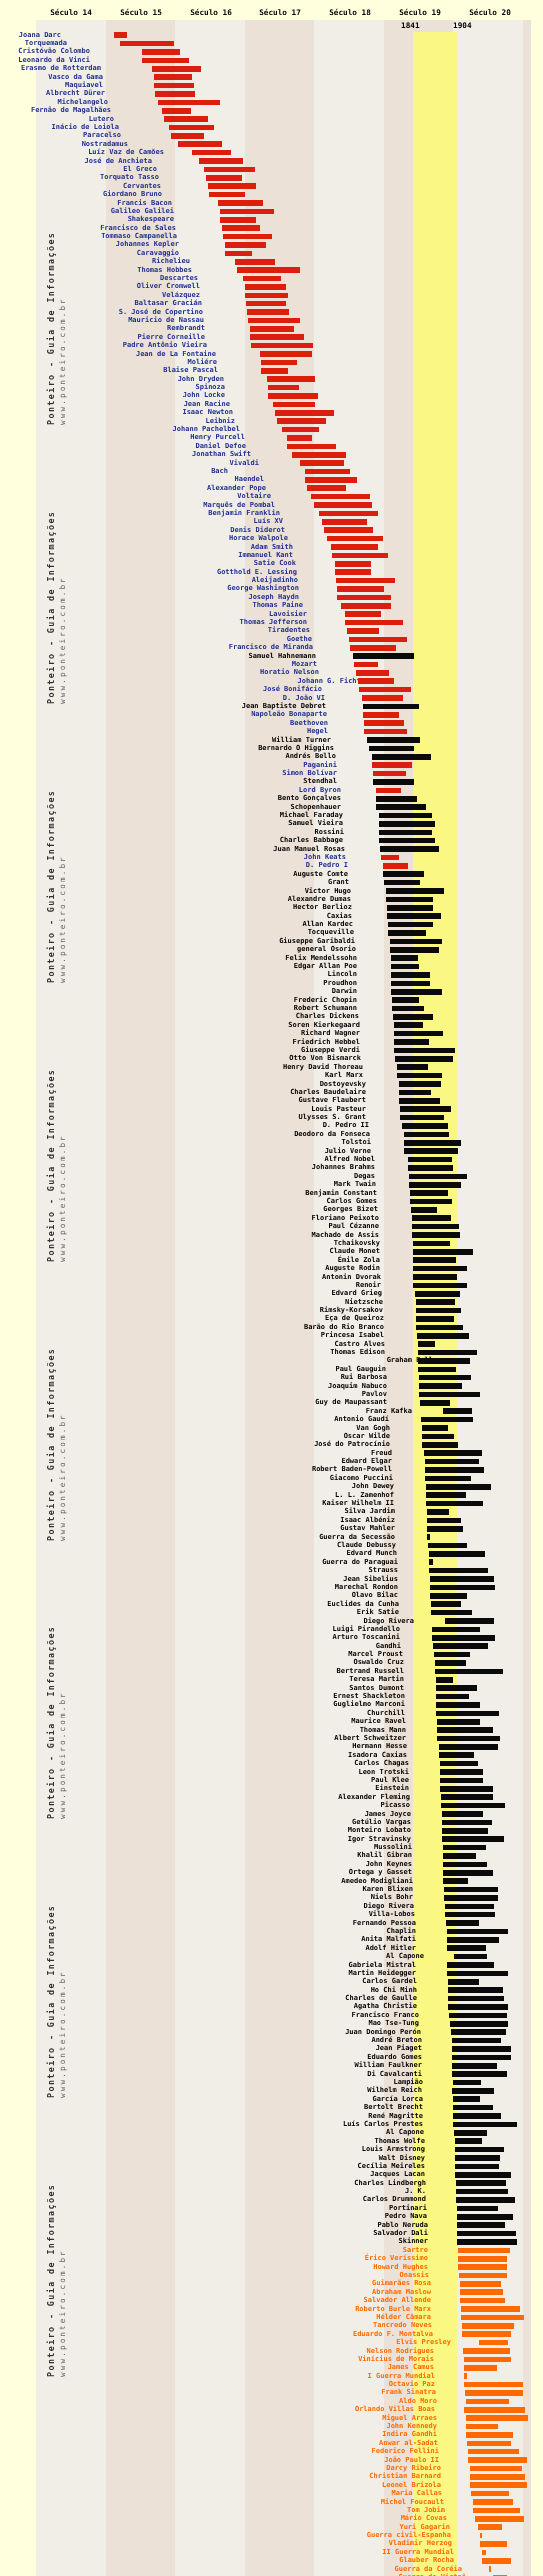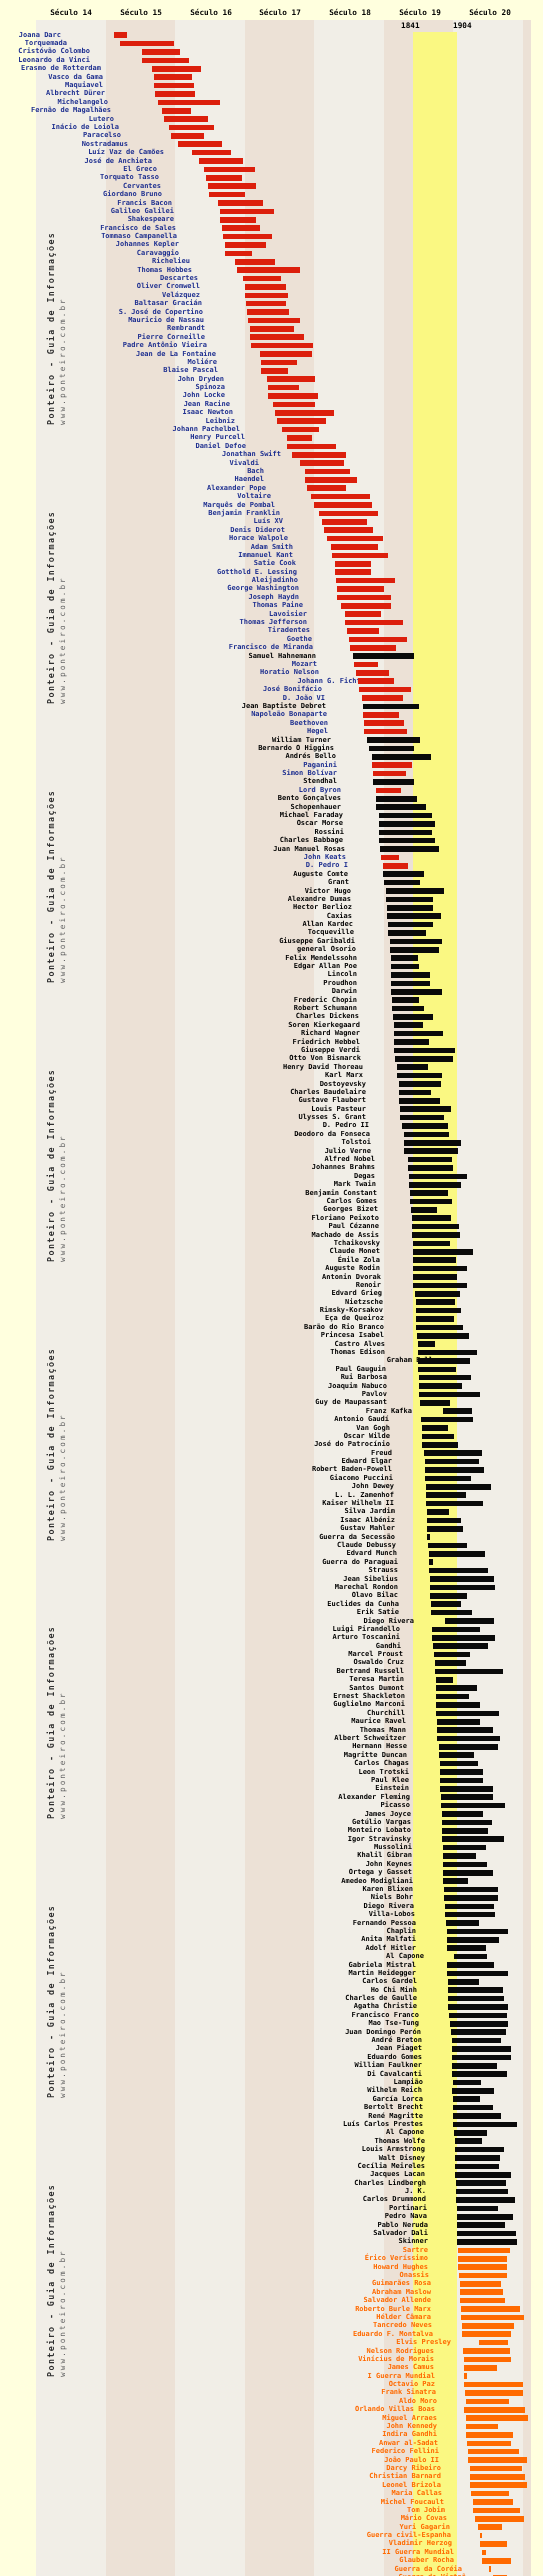--- a/index.html
+++ b/index.html
@@ -239,29 +239,29 @@
       </div>
       <div class="row c-red">
         <span class="nm" style="width: 245px;">Henry Purcell</span>
         <span class="bar" style="left: 287px; width: 25px;"></span>
       </div>
       <div class="row c-red">
         <span class="nm" style="width: 246px;">Daniel Defoe</span>
         <span class="bar" style="left: 287px; width: 49px;"></span>
       </div>
       <div class="row c-red">
-        <span class="nm" style="width: 251px; margin-left: 30px;">Jonathan Swift</span>
+        <span class="nm" style="width: 251px;">Jonathan Swift</span>
         <span class="bar" style="left: 292px; width: 54px;"></span>
       </div>
       <div class="row c-red">
         <span class="nm" style="width: 259px;">Vivaldi</span>
         <span class="bar" style="left: 300px; width: 44px;"></span>
       </div>
       <div class="row c-red">
-        <span class="nm" style="width: 264px;">Bach</span>
+        <span class="nm" style="width: 228px;">Bach</span>
         <span class="bar" style="left: 305px; width: 45px;"></span>
       </div>
       <div class="row c-red">
         <span class="nm" style="width: 264px;">Haendel</span>
         <span class="bar" style="left: 305px; width: 52px;"></span>
       </div>
       <div class="row c-red">
         <span class="nm" style="width: 266px;">Alexander Pope</span>
         <span class="bar" style="left: 307px; width: 39px;"></span>
       </div>
@@ -415,21 +415,21 @@
       </div>
       <div class="row c-black">
         <span class="nm" style="width: 341px;">Schopenhauer</span>
         <span class="bar" style="left: 376px; width: 50px;"></span>
       </div>
       <div class="row c-black">
         <span class="nm" style="width: 343px;">Michael Faraday</span>
         <span class="bar" style="left: 379px; width: 53px;"></span>
       </div>
       <div class="row c-black">
-        <span class="nm" style="width: 343px;">Oscar Morse</span>
+        <span class="nm" style="width: 343px;">Samuel Vieira</span>
         <span class="bar" style="left: 379px; width: 56px;"></span>
       </div>
       <div class="row c-black">
         <span class="nm" style="width: 344px;">Rossini</span>
         <span class="bar" style="left: 379px; width: 53px;"></span>
       </div>
       <div class="row c-black">
         <span class="nm" style="width: 343px;">Charles Babbage</span>
         <span class="bar" style="left: 379px; width: 56px;"></span>
       </div>
@@ -859,21 +859,21 @@
       </div>
       <div class="row c-black">
         <span class="nm" style="width: 406px;">Albert Schweitzer</span>
         <span class="bar" style="left: 437px; width: 63px;"></span>
       </div>
       <div class="row c-black">
         <span class="nm" style="width: 407px;">Hermann Hesse</span>
         <span class="bar" style="left: 439px; width: 59px;"></span>
       </div>
       <div class="row c-black">
-        <span class="nm" style="width: 407px;">Magritte Duncan</span>
+        <span class="nm" style="width: 407px;">Isadora Caxias</span>
         <span class="bar" style="left: 439px; width: 35px;"></span>
       </div>
       <div class="row c-black">
         <span class="nm" style="width: 409px;">Carlos Chagas</span>
         <span class="bar" style="left: 440px; width: 38px;"></span>
       </div>
       <div class="row c-black">
         <span class="nm" style="width: 409px;">Leon Trotski</span>
         <span class="bar" style="left: 440px; width: 43px;"></span>
       </div>

